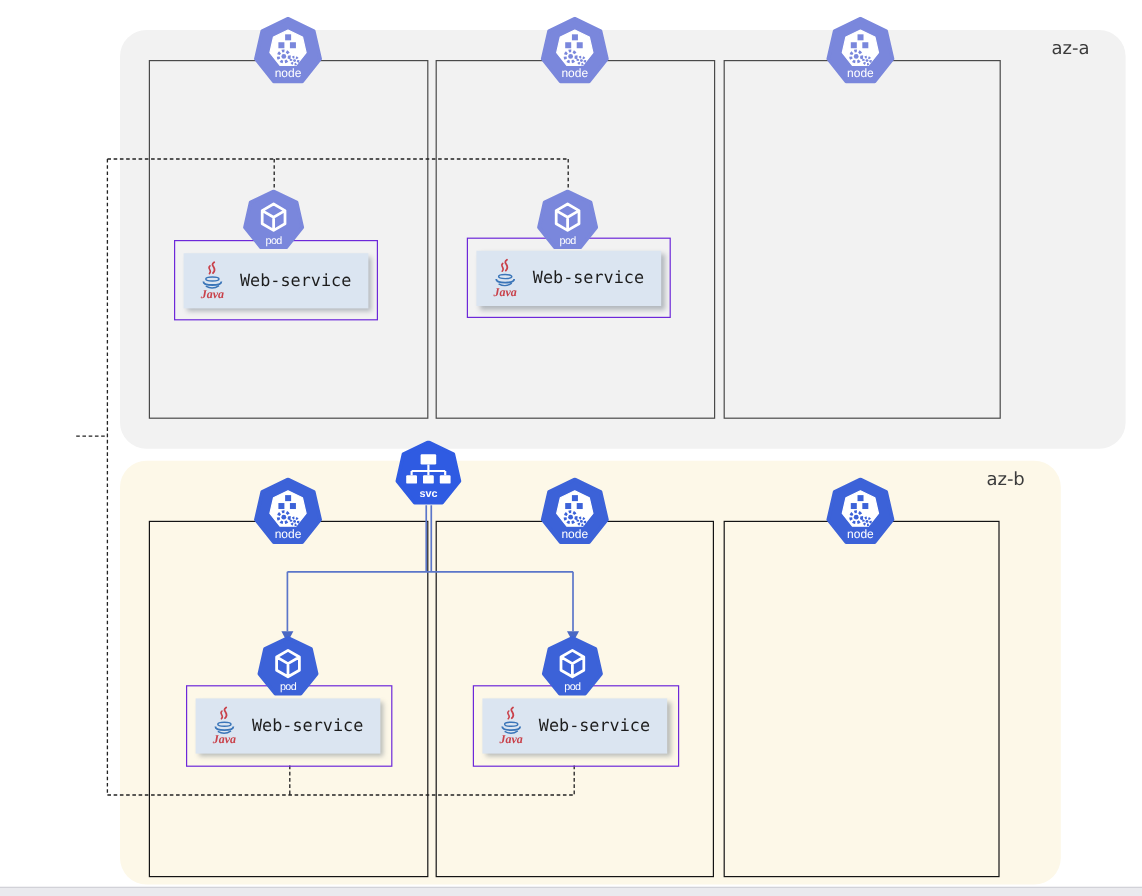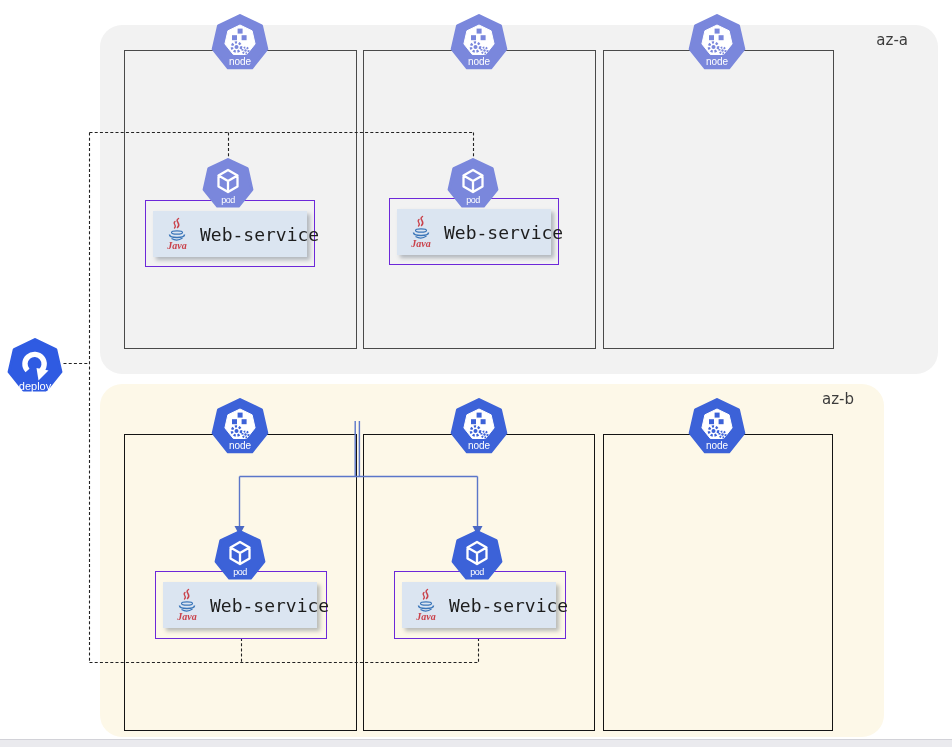--- a/index.html
+++ b/index.html
@@ -51,21 +51,21 @@
   
   .ws-outer { position:absolute; z-index:4; border:1px solid #6d28d9; background:transparent; }
   .wsa { width:168px; height:65px; }
   .wsb { width:170px; height:66px; }
   .ws-inner {
     position:absolute; left:7px; top:10px; width:154px; height:46px;
     background:#dbe5f1; box-shadow:3px 3px 4px rgba(100,110,125,0.45);
     display:flex; align-items:center; gap:10px; padding-left:11px; box-sizing:border-box;
   }
   .ws-label {
-    font-family:"DejaVu Sans Mono", monospace; font-size:18px; color:#1d1d1d; white-space:nowrap;
+    font-family:"DejaVu Sans Mono", monospace; font-size:14px; color:#1d1d1d; white-space:nowrap;
   }
   .java-logo { flex:0 0 auto; }
   
   .bottom-strip {
     position:absolute; left:0; bottom:0; width:952px; height:7px;
     background:#eaeaee; border-top:1px solid #d2d2d8; z-index:8;
   }
 </style>
 </head>
 <body>
@@ -205,27 +205,27 @@
       </svg>
     <span class="icon-label">pod</span>
   </div>
   <div class="k8s-icon icon-pod vivid" style="left:451px; top:530px;">
     <svg width="52" height="52" viewBox="0 0 52 52">
         <use href="#sym-pod"></use>
       </svg>
     <span class="icon-label">pod</span>
   </div>
 
-
-  <div class="k8s-icon icon-deploy vivid2" style="left:7px; top:338px;">
+  <div class="k8s-icon icon-svc vivid2" style="left:329px; top:367px;">
     <svg width="56" height="56" viewBox="0 0 56 56">
-        <use href="#sym-deploy"></use>
-      </svg>
-    <span class="icon-label">deploy</span>
-  </div>
+        <use href="#sym-svc"></use>
+      </svg>
+    <span class="icon-label">svc</span>
+  </div>
+
 
   <div class="ws-outer wsa" style="left:145px; top:200px;">
     <div class="ws-inner">
       <svg class="java-logo" width="26" height="34" viewBox="0 0 26 34">
         <use href="#sym-java"></use>
         <text x="13" y="31.5" text-anchor="middle" font-family="Liberation Serif, serif" font-style="italic" font-weight="bold" font-size="10" fill="#c9414a">Java</text>
       </svg>
       <span class="ws-label">Web-service</span>
     </div>
   </div>

